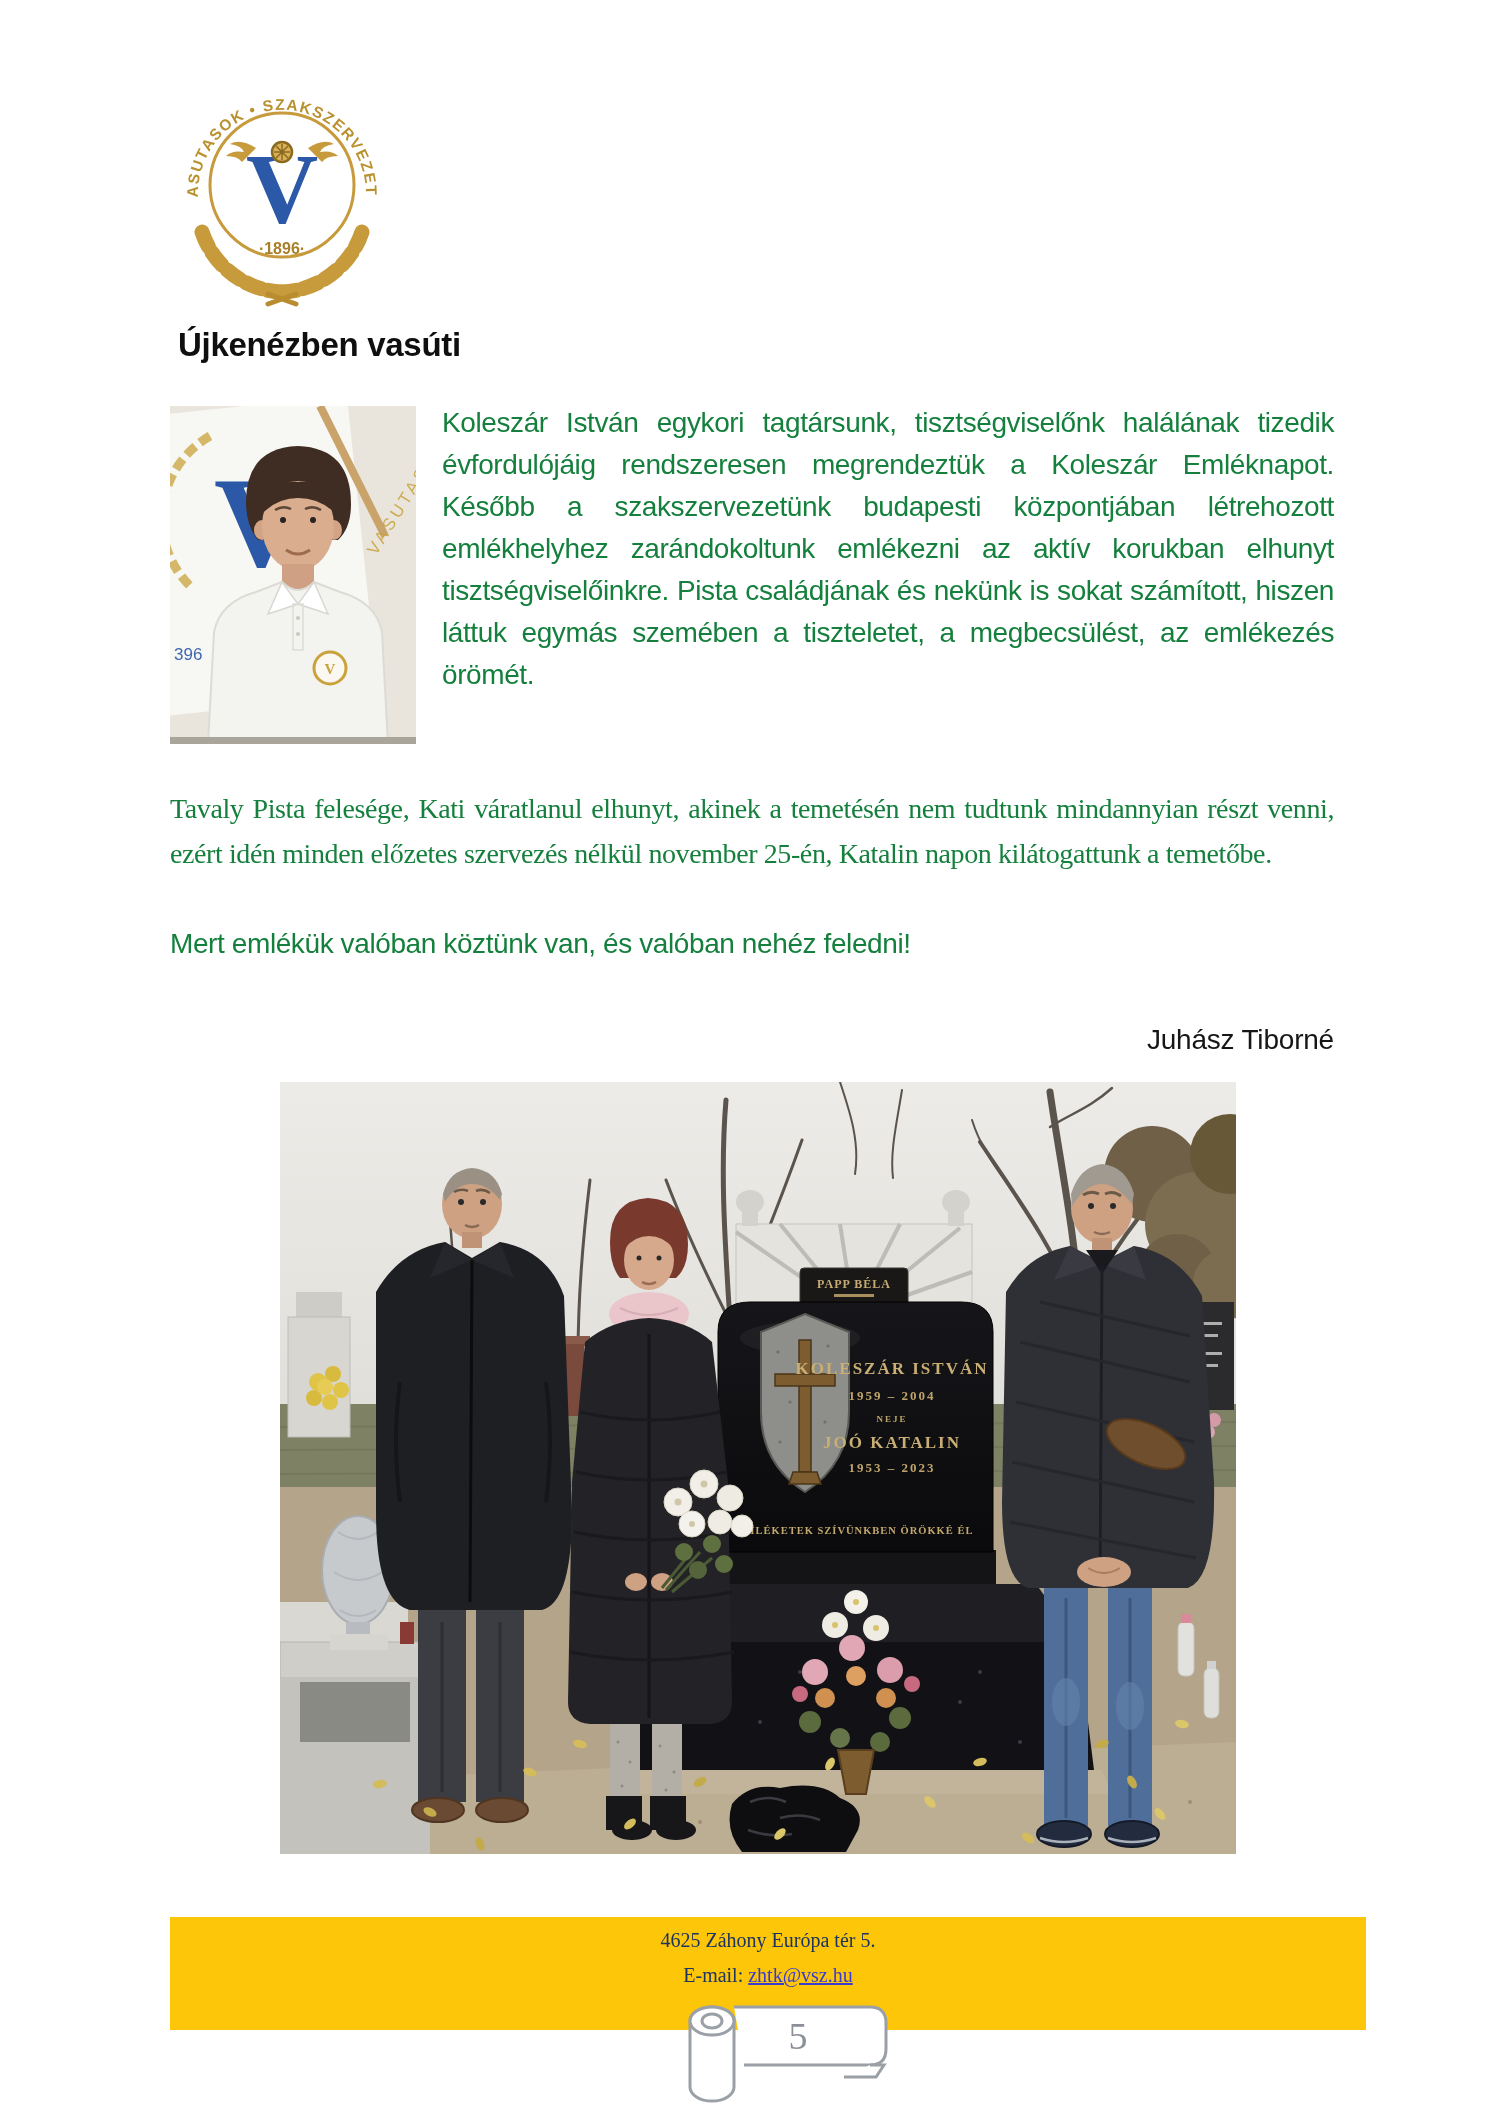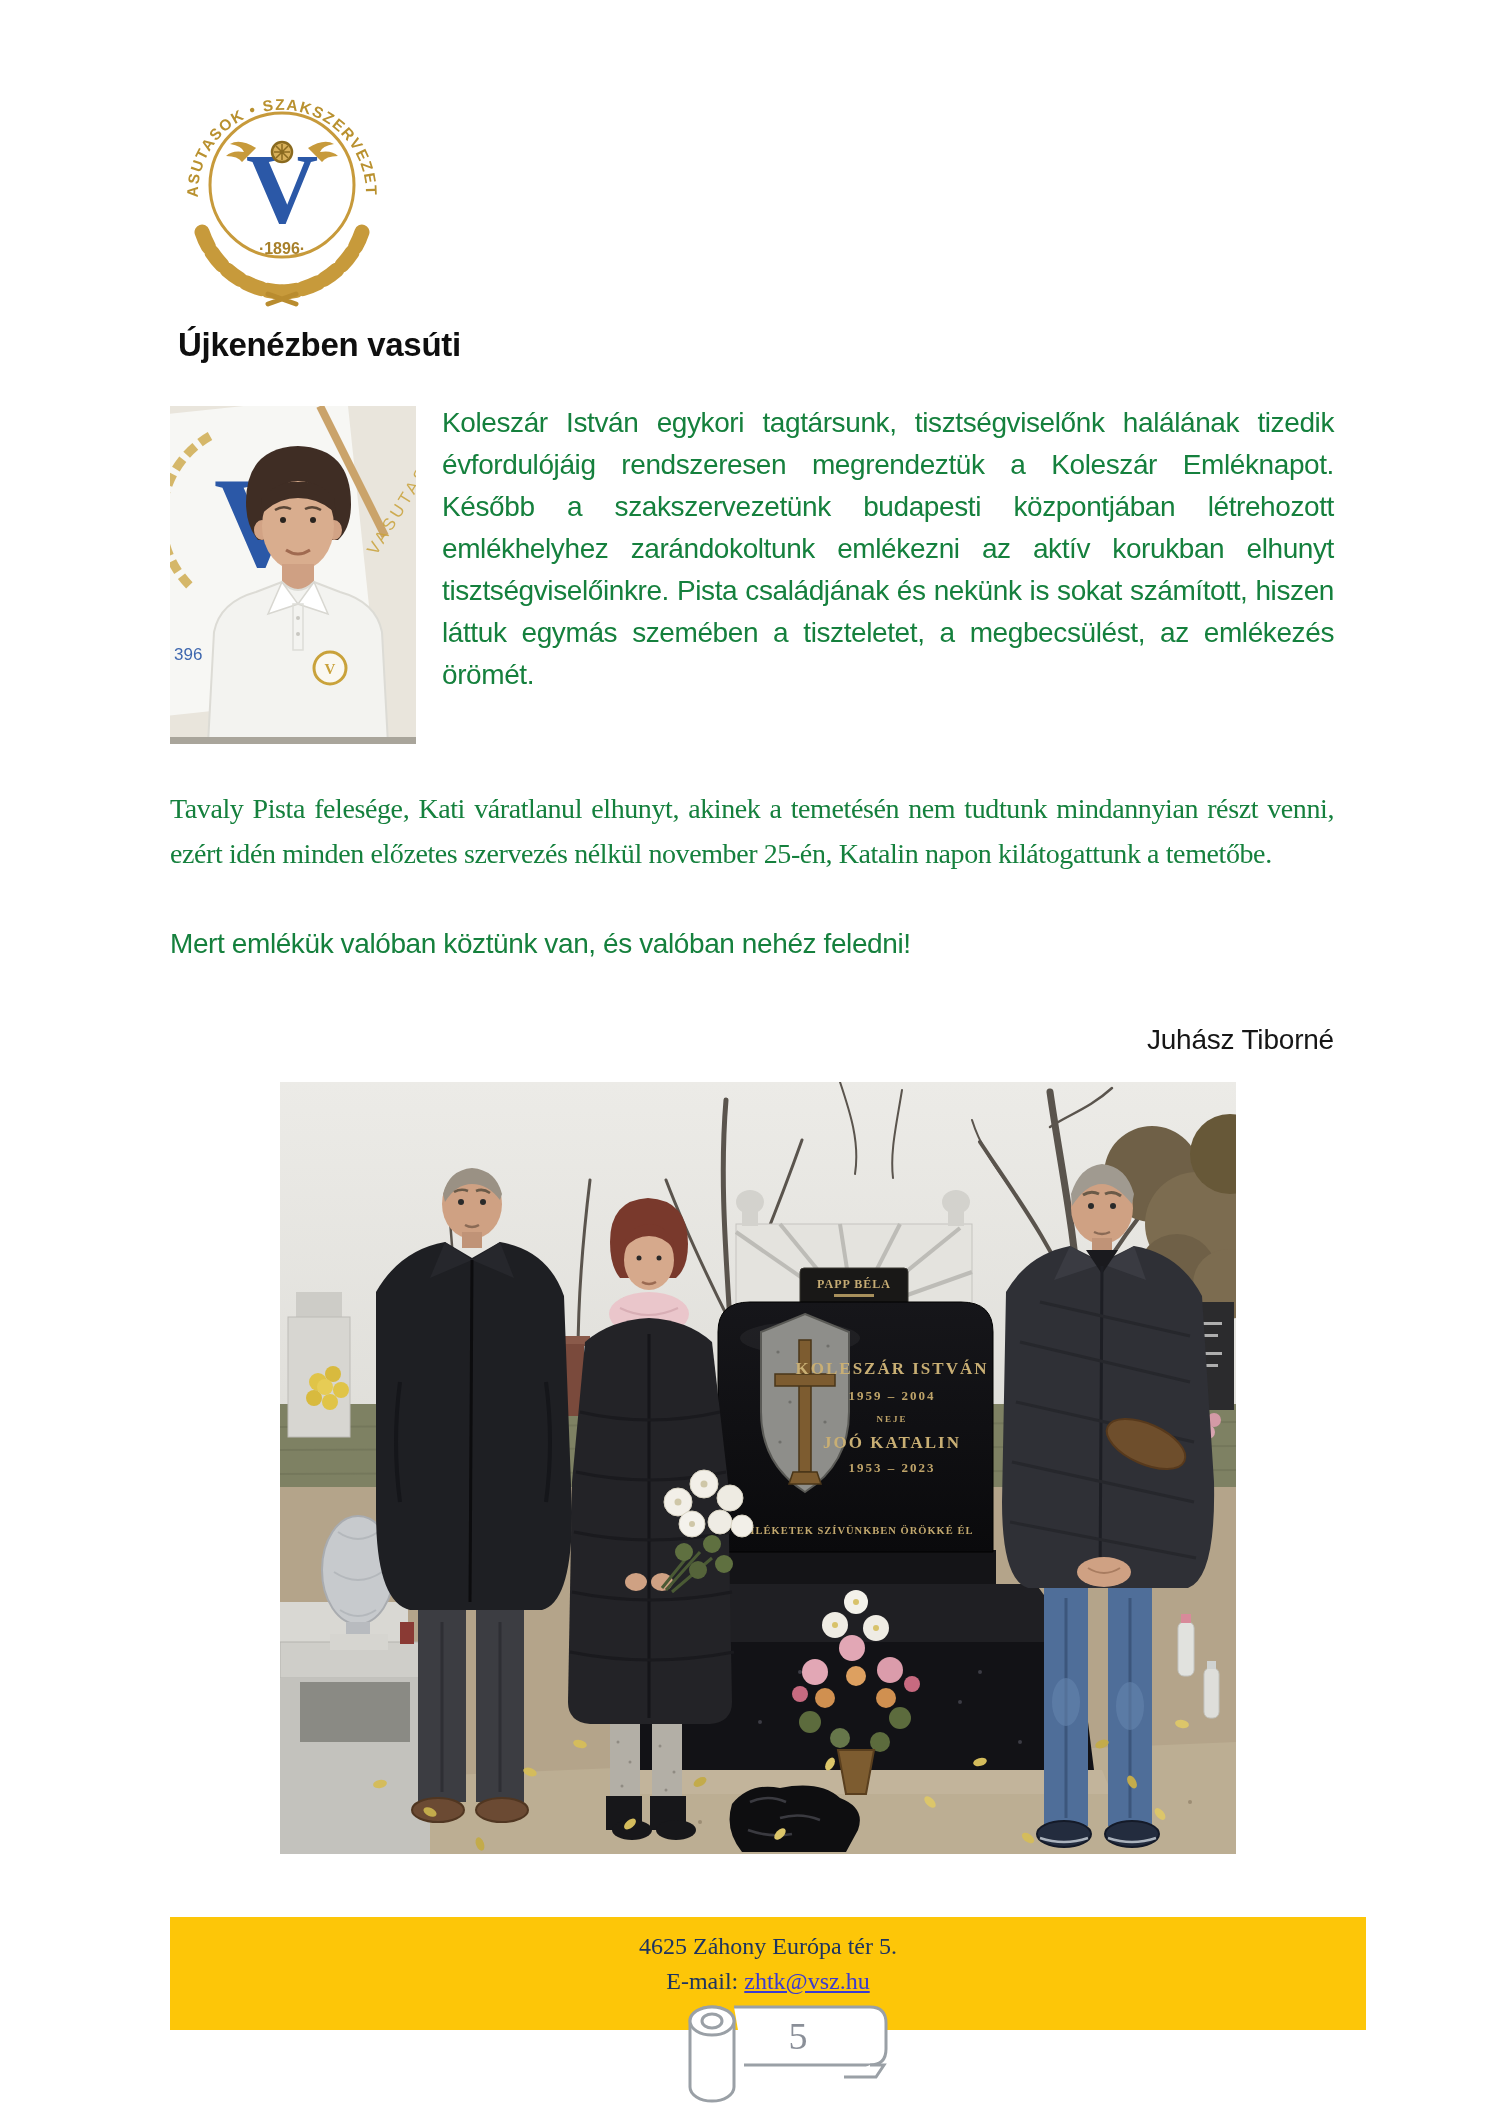--- a/index.html
+++ b/index.html
@@ -32,22 +32,22 @@
   .para3 .bodytext{text-align:left;}
   .signature{
     position:absolute;left:170px;top:984px;width:1164px;text-align:right;
     font-size:28px;letter-spacing:-.2px;color:#161616;margin-top:40px;
   }
   
   .photo-large{position:absolute;left:280px;top:1082px;width:956px;height:772px;display:block;}
   
   .footer-bar{
     position:absolute;left:170px;top:1917px;width:1196px;height:113px;
-    text-align:center;padding-top:12px;box-sizing:border-box;
-    font-family:"Liberation Serif", serif;font-size:24px;line-height:35px;
+    text-align:center;padding-top:6px;box-sizing:border-box;
+    font-family:"Liberation Serif", serif;font-size:20px;line-height:35px;
   }
   .footer-bar .fline{display:block;}
   .email-link{text-decoration:underline;cursor:pointer;}
   .scroll-shape{position:absolute;left:648px;top:1995px;width:260px;height:118px;}
   .stone-text{font-family:"Liberation Serif", serif;font-weight:bold;}
 </style>
 </head>
 <body>
 
 <div class="page">

